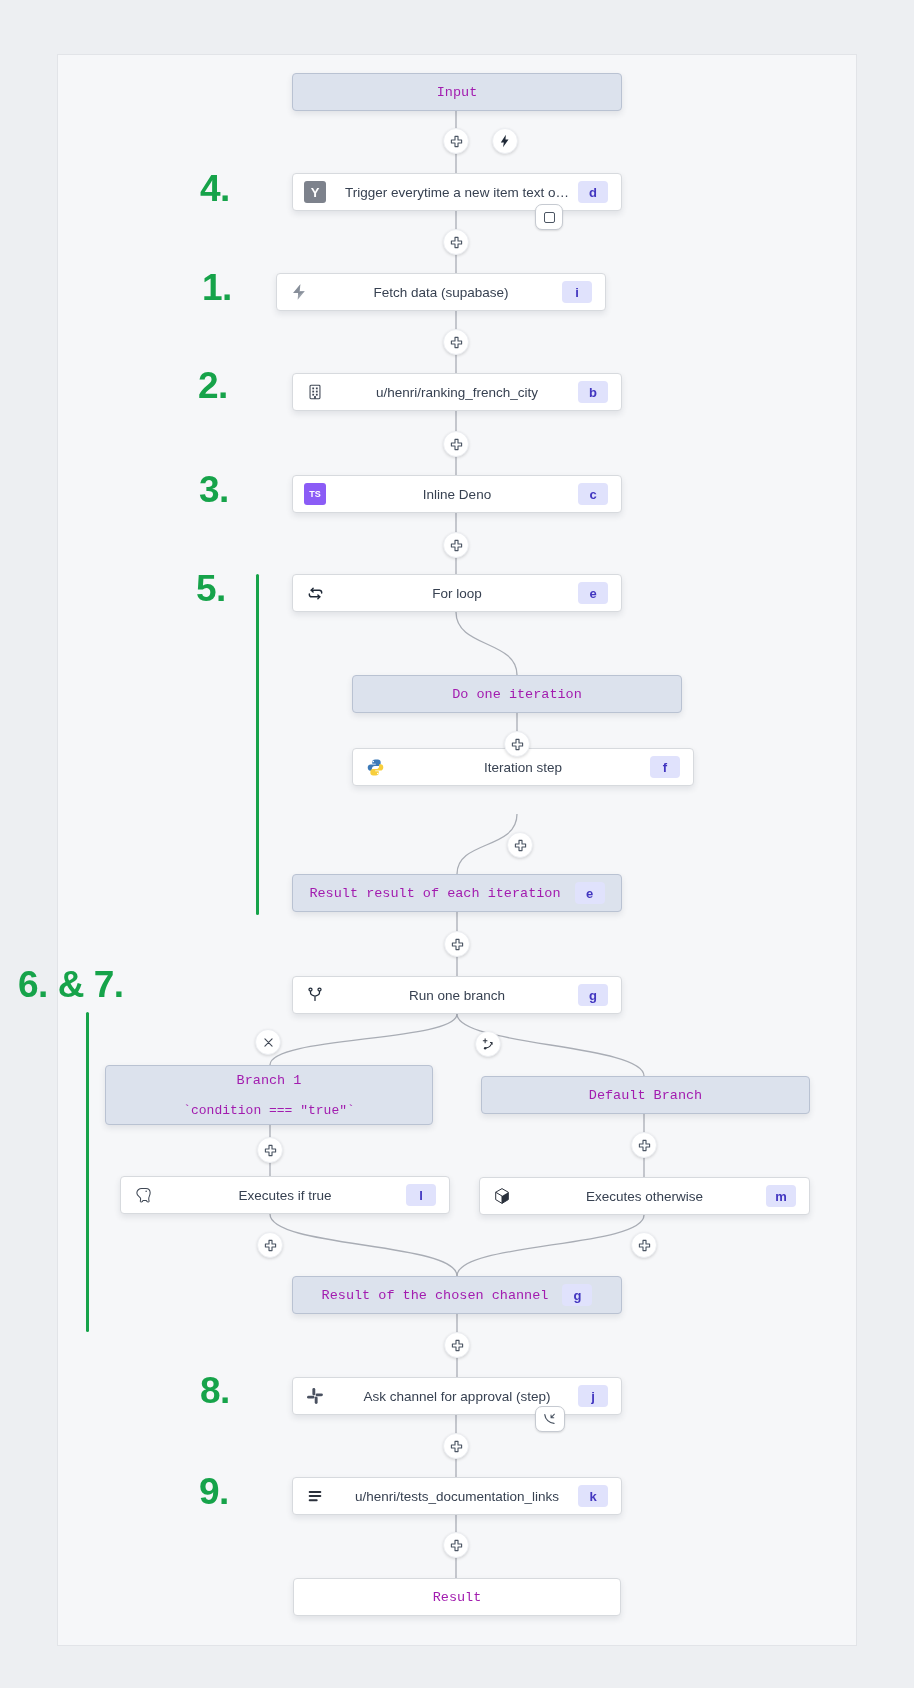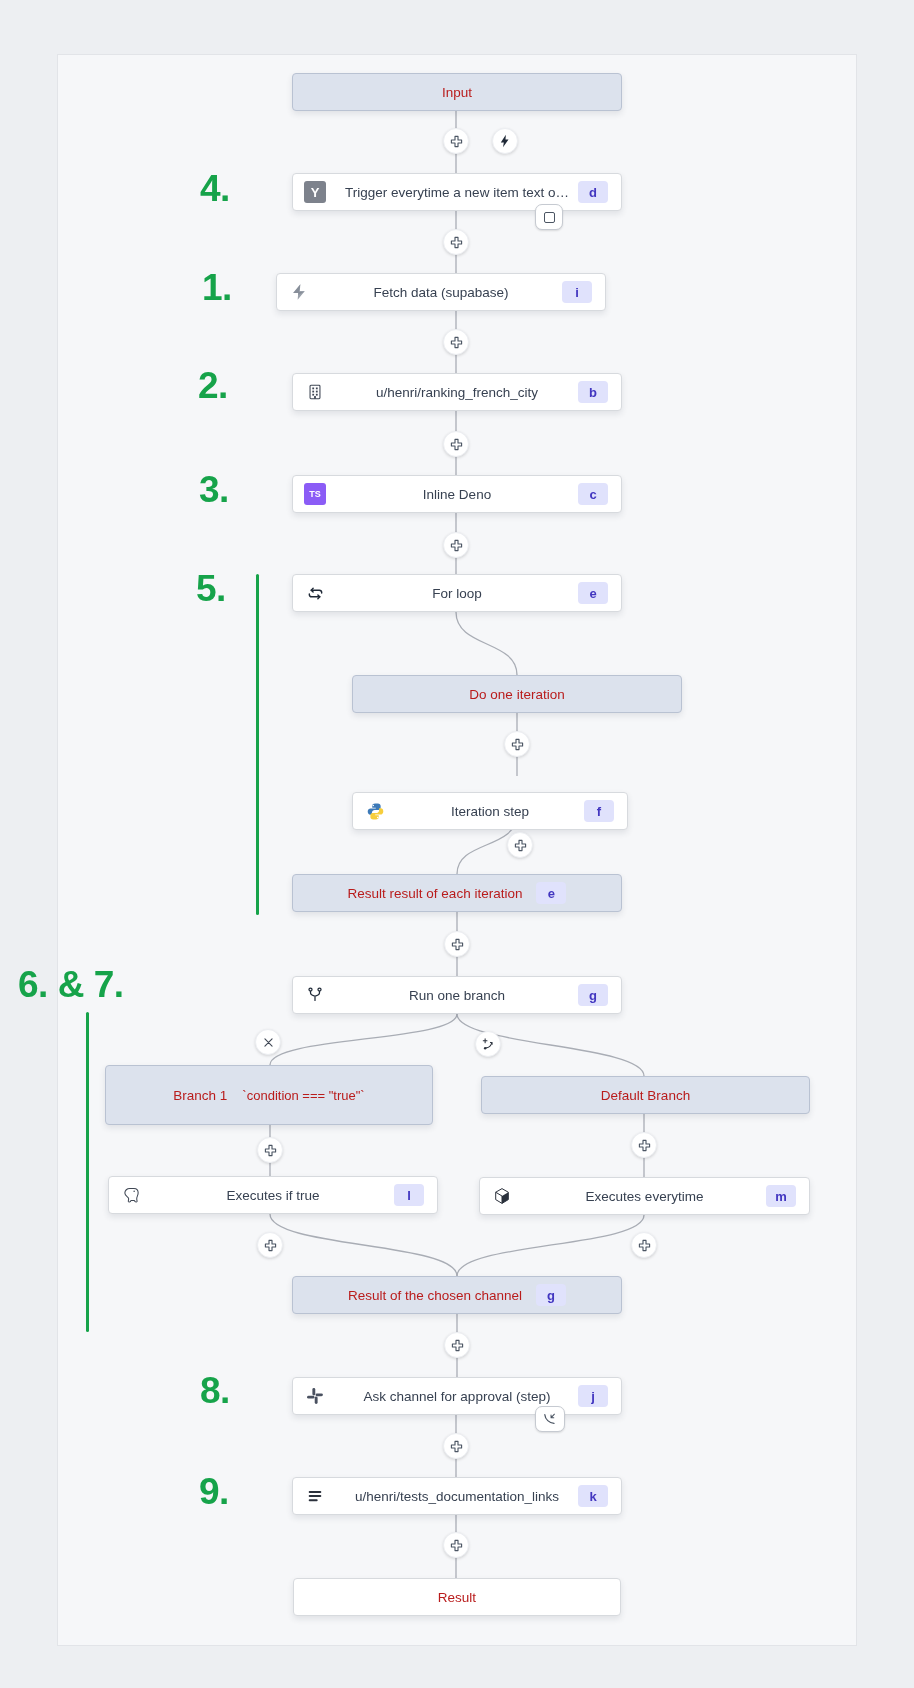--- a/index.html
+++ b/index.html
@@ -6,33 +6,33 @@
   #stage{position:relative;width:914px;height:1688px;background:#edeff2;overflow:hidden;
          font-family:"Liberation Sans",sans-serif;}
   #canvas-inner{position:absolute;left:57px;top:54px;width:800px;height:1592px;
                 background:#f6f7f9;border:1px solid #e2e4e8;box-sizing:border-box;}
   #wires{position:absolute;left:0;top:0;z-index:1;}
   .node{position:absolute;height:38px;border-radius:4px;display:flex;align-items:center;
         box-sizing:border-box;z-index:2;}
   .white{background:#ffffff;border:1px solid #d7dade;box-shadow:0 3px 6px rgba(25,35,60,.10);}
   .gray{background:#dce2ed;border:1px solid #b9c2d2;box-shadow:0 3px 6px rgba(25,35,60,.10);
         justify-content:center;gap:14px;}
-  .glabel{font-family:Liberation Sans, sans-serif;font-size:13.5px;
-          color:#b91c1c;white-space:nowrap;}
+  .glabel{font-family:Liberation Mono, monospace;font-size:13.5px;
+          color:#a21caf;white-space:nowrap;}
   .nlabel{position:absolute;left:0;right:0;text-align:center;font-size:13.5px;color:#374151;
           white-space:nowrap;overflow:hidden;}
   .mono-center{justify-content:center;}
   .nicon{position:absolute;left:11px;width:22px;height:22px;display:flex;align-items:center;
          justify-content:center;}
   .sq{border-radius:3px;color:#fff;font-weight:bold;}
   .nbadge{position:absolute;right:13px;width:30px;height:22px;border-radius:4px;background:#e0e2fc;
           color:#4236c0;font-weight:bold;font-size:13px;display:flex;align-items:center;
           justify-content:center;}
   .nbadge.inline{position:static;}
-  .col{flex-direction:row;gap:15px;}
+  .col{flex-direction:column;gap:15px;}
   .pcircle{position:absolute;width:26px;height:26px;border-radius:50%;background:#fff;
            border:1px solid #eceef2;box-shadow:0 1px 3px rgba(0,0,0,.14);display:flex;
            align-items:center;justify-content:center;box-sizing:border-box;z-index:3;cursor:pointer;}
   .mini-btn{position:absolute;width:28px;height:26px;background:#fff;border:1px solid #c6cad1;
             border-radius:7px;display:flex;align-items:center;justify-content:center;
             box-shadow:0 1px 2px rgba(0,0,0,.12);z-index:4;box-sizing:border-box;}
   .mini-square{width:9px;height:9px;border:1.5px solid #4b5563;border-radius:2px;}
   .annotation{position:absolute;color:#16a34a;font-weight:800;font-size:37px;line-height:1;
               letter-spacing:-0.5px;z-index:5;}
   .gline{position:absolute;width:3px;background:#16a34a;border-radius:2px;z-index:1;}
@@ -182,21 +182,21 @@
   <div class="node gray" style="left:352px;top:675px;width:330px">
     <span class="glabel">Do one iteration</span>
   </div>
 
   <div class="pcircle" style="left:504px;top:731px">
     <svg viewBox="0 0 20 20" width="15" height="15">
         <path d="M8 3.2h4v4.8h4.8v4H12v4.8H8V12H3.2V8H8z" fill="#fff" stroke="#4b5563" stroke-width="1.5" stroke-linejoin="round"></path>
       </svg>
   </div>
 
-  <div class="node white" style="left:352px;top:792px;width:276px">
+  <div class="node white" style="left:352px;top:748px;width:342px">
     <span class="nicon">
       <svg viewBox="0 0 20 20" width="19" height="19">
           <path d="M9.9 1.6c-2.7 0-3.3 1.2-3.3 2.6v1.8h3.7v.8H4.9c-1.7 0-3.1 1.2-3.1 3.3 0 2 1 3.3 2.8 3.3h1.6v-2.1c0-1.7 1.4-3 3.1-3h3.7c1.4 0 2.4-1.1 2.4-2.5V4.2c0-1.4-1.1-2.6-2.9-2.6z" fill="#3d7ab8"></path>
           <path d="M10.1 18.4c2.7 0 3.3-1.2 3.3-2.6V14H9.7v-.8h5.4c1.7 0 3.1-1.2 3.1-3.3 0-2-1-3.3-2.8-3.3h-1.6v2.1c0 1.7-1.4 3-3.1 3H7c-1.4 0-2.4 1.1-2.4 2.5v1.6c0 1.4 1.1 2.6 2.9 2.6z" fill="#f7ce3c"></path>
           <circle cx="7.7" cy="3.8" r=".8" fill="#fff"></circle>
           <circle cx="12.3" cy="16.2" r=".8" fill="#fff"></circle>
         </svg>
     </span>
     <span class="nlabel">Iteration step</span>
     <span class="nbadge">f</span>
@@ -259,40 +259,40 @@
     <svg viewBox="0 0 20 20" width="15" height="15">
         <path d="M8 3.2h4v4.8h4.8v4H12v4.8H8V12H3.2V8H8z" fill="#fff" stroke="#4b5563" stroke-width="1.5" stroke-linejoin="round"></path>
       </svg>
   </div>
   <div class="pcircle" style="left:631px;top:1132px">
     <svg viewBox="0 0 20 20" width="15" height="15">
         <path d="M8 3.2h4v4.8h4.8v4H12v4.8H8V12H3.2V8H8z" fill="#fff" stroke="#4b5563" stroke-width="1.5" stroke-linejoin="round"></path>
       </svg>
   </div>
 
-  <div class="node white" style="left:108px;top:1176px;width:330px">
+  <div class="node white" style="left:120px;top:1176px;width:330px">
     <span class="nicon">
       <svg viewBox="0 0 20 20" width="19" height="19">
           <path d="M12.6 2.6c2.6 0 4.4 2 4.4 4.6 0 2.8-1.5 4-1.5 6.2 0 1.4.6 2.4.3 3-.3.5-1.4.6-2 .1-.5-.4-.4-1.3-.9-1.3h-3.3c-.5 0-.4.9-.9 1.3-.6.5-1.7.4-2-.1-.3-.6.3-1.6.3-3C7 11.2 3 10.9 3 7.4 3 4.6 5.4 2.6 8 2.6z" fill="none" stroke="#3f4754" stroke-width="1.1"></path>
           <circle cx="12.8" cy="5.6" r=".8" fill="#3f4754"></circle>
         </svg>
     </span>
     <span class="nlabel">Executes if true</span>
     <span class="nbadge">l</span>
   </div>
 
   <div class="node white" style="left:479px;top:1177px;width:331px">
     <span class="nicon">
       <svg viewBox="0 0 20 20" width="18" height="18">
           <polygon points="10,1.8 17,5.8 17,14 10,18.2 3,14 3,5.8" fill="#fff" stroke="#2a313c" stroke-width="1.1"></polygon>
           <polygon points="10,10 17,5.8 17,14 10,18.2" fill="#2a313c"></polygon>
           <path d="M3 5.8l7 4.2M10 10v8.2" fill="none" stroke="#2a313c" stroke-width="1.1"></path>
         </svg>
     </span>
-    <span class="nlabel">Executes everytime</span>
+    <span class="nlabel">Executes otherwise</span>
     <span class="nbadge">m</span>
   </div>
 
   <div class="pcircle" style="left:257px;top:1232px">
     <svg viewBox="0 0 20 20" width="15" height="15">
         <path d="M8 3.2h4v4.8h4.8v4H12v4.8H8V12H3.2V8H8z" fill="#fff" stroke="#4b5563" stroke-width="1.5" stroke-linejoin="round"></path>
       </svg>
   </div>
   <div class="pcircle" style="left:631px;top:1232px">
     <svg viewBox="0 0 20 20" width="15" height="15">

